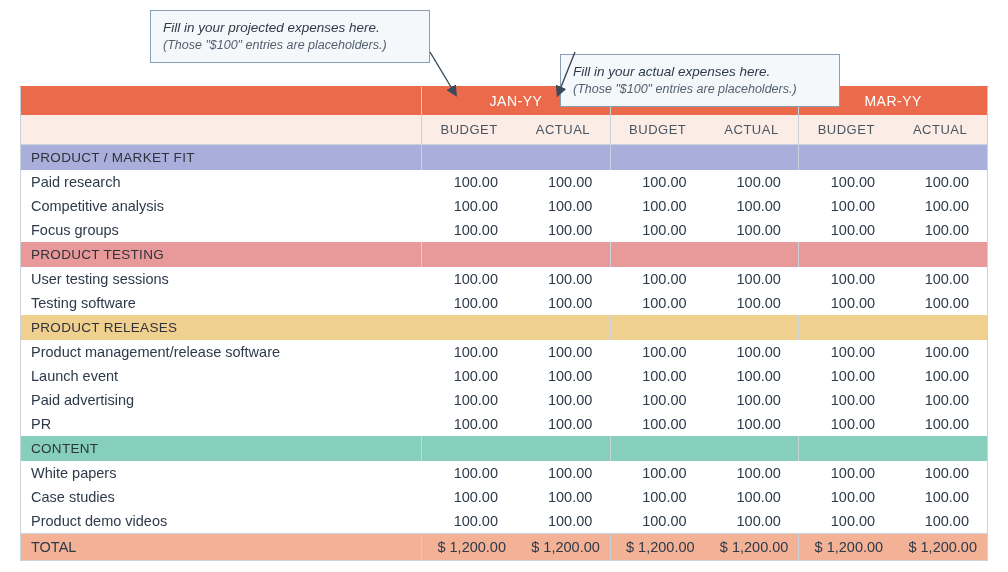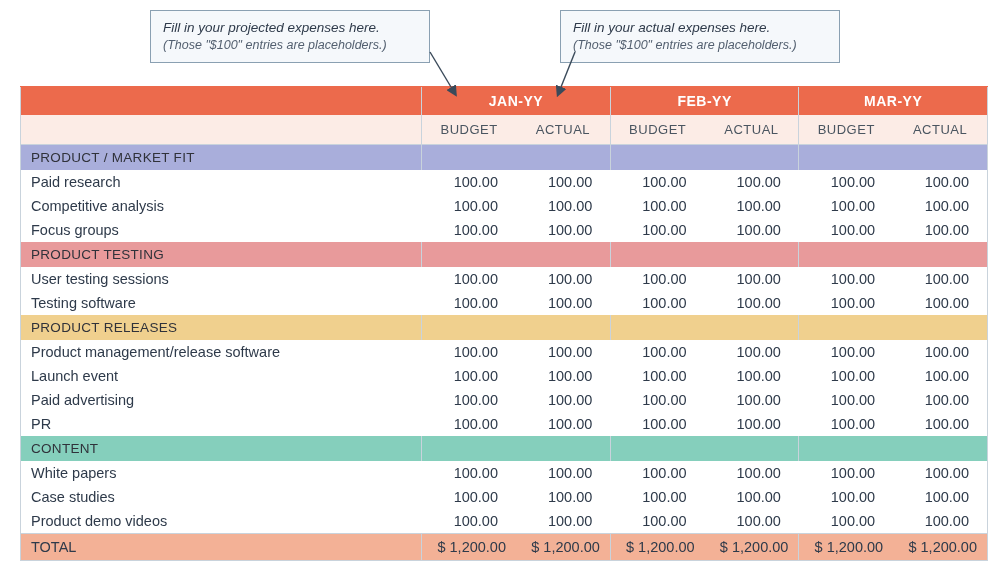--- a/index.html
+++ b/index.html
@@ -31,21 +31,21 @@
     line-height: 1.35;
     color: #2e3a4a;
     width: 280px;
     font-style: italic;
   }
   .callout .sub {
     color: #536070;
     font-size: 12.5px;
   }
   .callout.left  { left: 130px; }
-  .callout.right { left: 540px; }
+  .callout.right { left: 540px; margin-top: 44px; }
   
   .arrow {
     position: absolute;
     top: 42px;
     width: 0; height: 0;
   }
   .arrow svg { overflow: visible; }
 
   table {
     width: 100%;
@@ -68,21 +68,20 @@
 
   
   tr.month-row td {
     background: #ec6a4c;
     color: #fff;
     text-align: center;
     font-size: 14px;
     letter-spacing: 0.5px;
     padding: 6px 0;
     border-top: 1px solid #ec6a4c;
-    font-weight: bold;
   }
   tr.month-row td.label { background: #ec6a4c; }
   
   tr.sub-row td {
     background: #fcece6;
     color: #4a5560;
     font-size: 13px;
     letter-spacing: 0.5px;
     text-align: center;
     padding: 7px 0;

